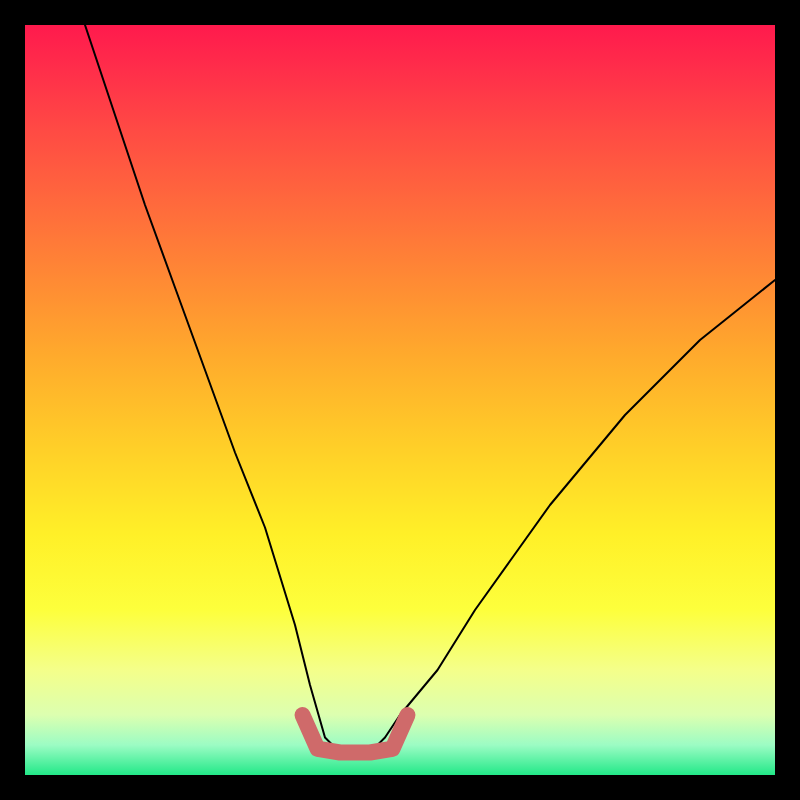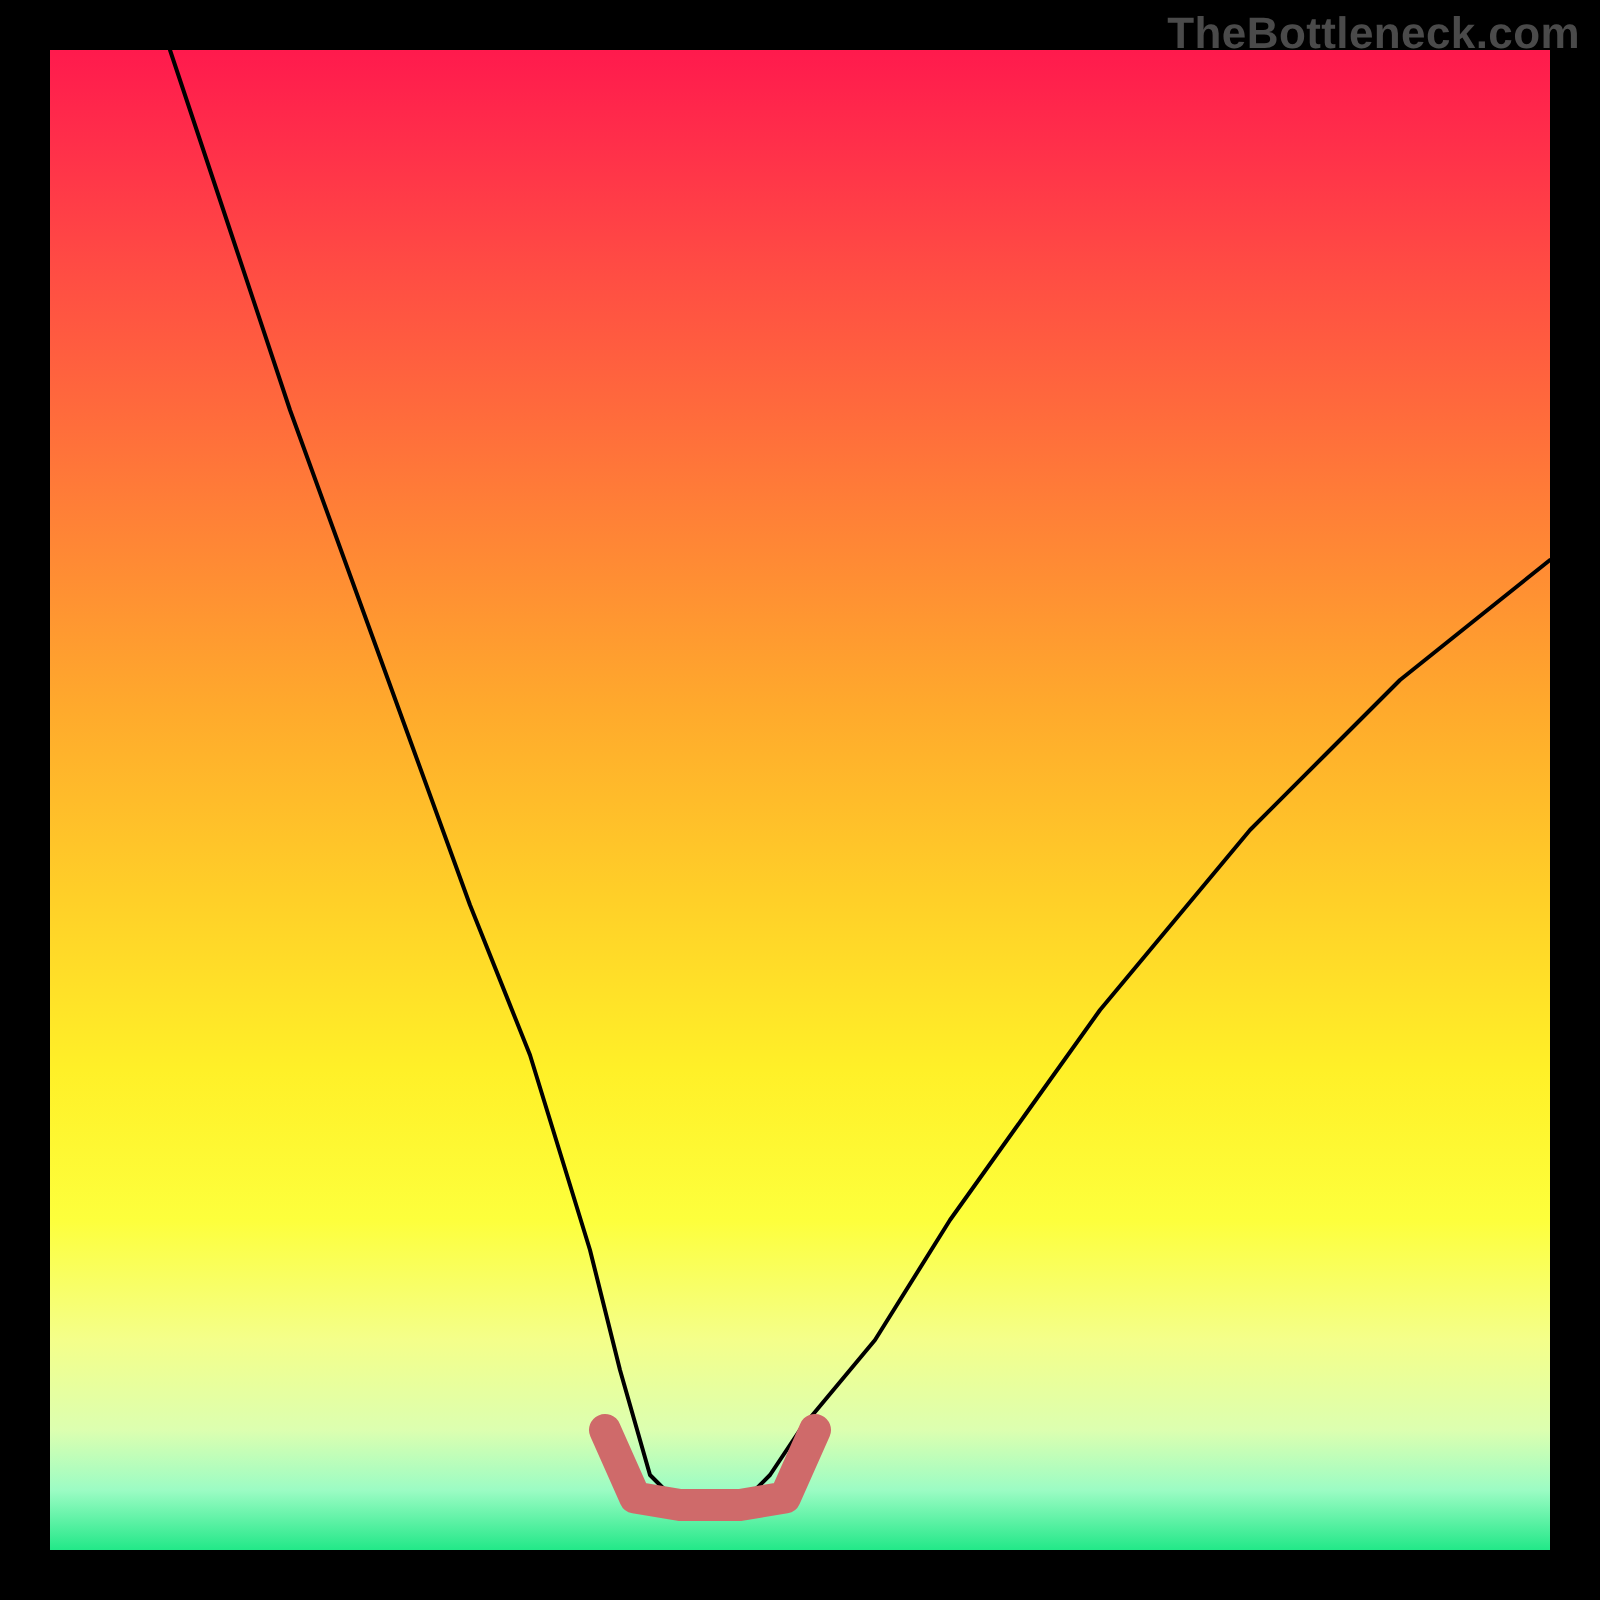--- a/index.html
+++ b/index.html
@@ -60,21 +60,20 @@
     inset: 0;
     width: 100%;
     height: 100%;
   }
 </style>
 </head>
 <body>
 
 <div class="frame">
 
-  <div class="watermark">TheBottleneck.com</div>
 
   <div class="plot-area">
     <div class="gradient"></div>
 
     <svg class="curves" viewBox="0 0 750 750" preserveAspectRatio="none">
       <path id="curve-path" fill="none" stroke-width="2" stroke-linecap="round" stroke-linejoin="round" d="M60.00 0.00 L90.00 90.00 L120.00 180.00 L150.00 262.50 L180.00 345.00 L210.00 427.50 L240.00 502.50 L270.00 600.00 L285.00 660.00 L300.00 712.50 L315.00 727.50 L330.00 727.50 L345.00 727.50 L360.00 712.50 L375.00 690.00 L412.50 645.00 L450.00 585.00 L487.50 532.50 L525.00 480.00 L562.50 435.00 L600.00 390.00 L637.50 352.50 L675.00 315.00 L712.50 285.00 L750.00 255.00" stroke="#000000"></path>
       <path id="marker-path" fill="none" stroke-width="16" stroke-linecap="round" stroke-linejoin="round" d="M277.50 690.00 L292.50 723.75 L315.00 727.50 L345.00 727.50 L367.50 723.75 L382.50 690.00" stroke="#cf6a6a"></path>
     </svg>
   </div>
 

